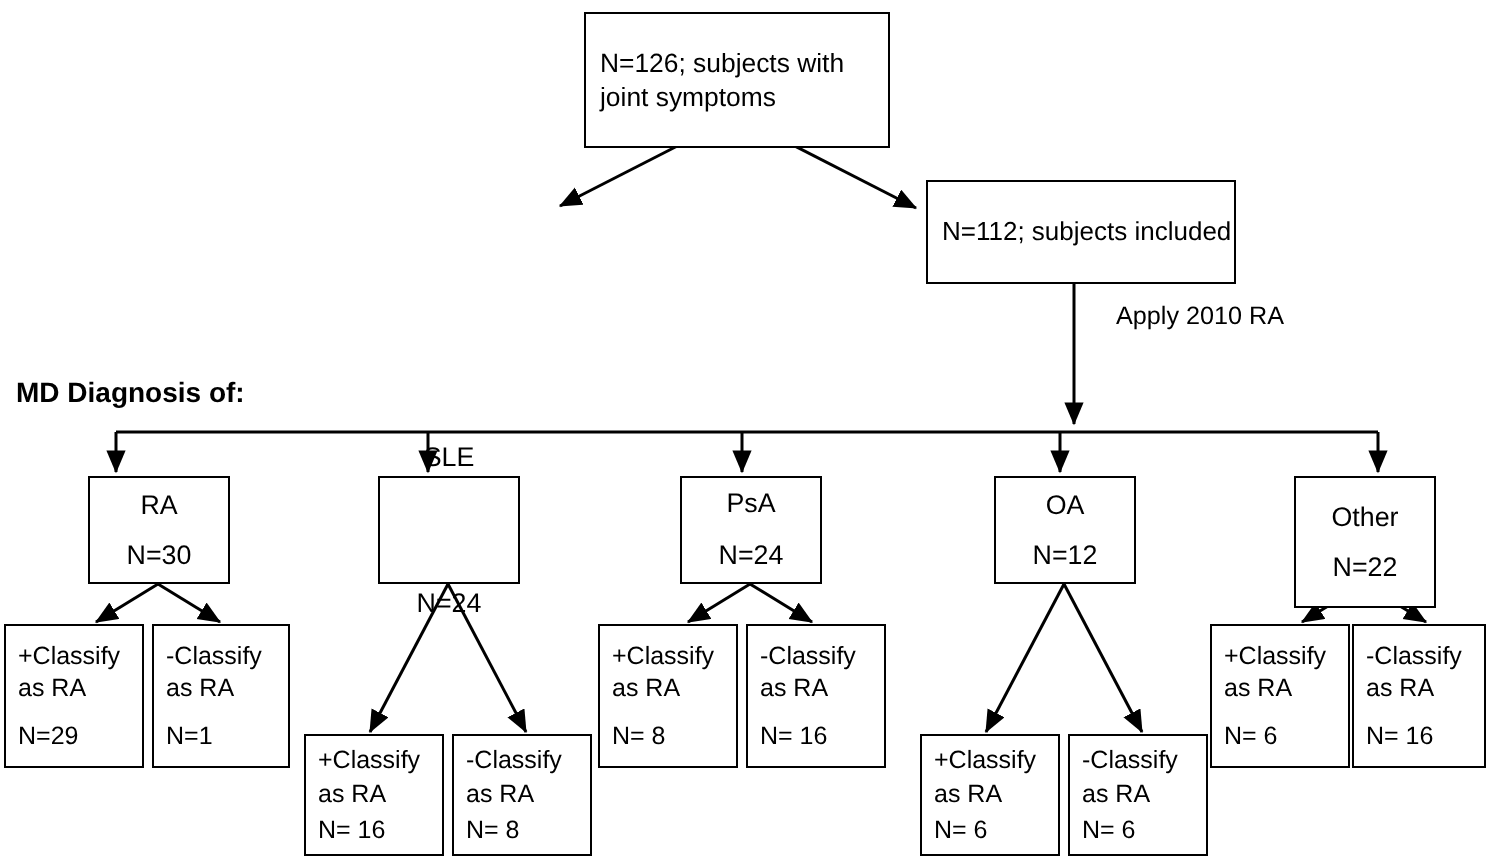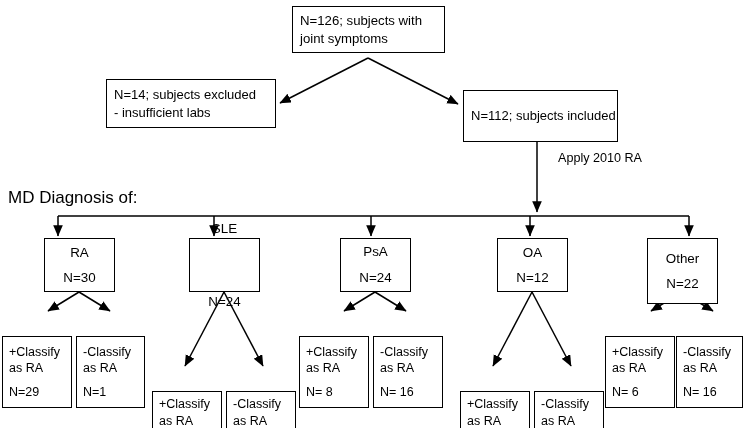--- a/index.html
+++ b/index.html
@@ -26,36 +26,37 @@
     border:1.3px solid #000;
     background:#fff;
     display:flex;
     flex-direction:column;
     justify-content:center;
     padding:4px 7px;
     line-height:1.32;
   }
   .box .ln{display:block;white-space:nowrap;}
   .box.center .ln{text-align:center;}
-  .box.leaf{padding:4px 6px;margin-top:24px;}
+  .box.leaf{padding:4px 6px;}
   .box.leaf .ln{font-size:12.5px;}
   .box.leaf .gap{height:7px;}
   .t15{font-size:13.2px;}
   .t14{font-size:13.0px;}
   .dx{font-size:13.4px;}
   .note{
     position:absolute;
     font-size:12.6px;
     line-height:1.32;
     white-space:nowrap;
   }
   .label{
     position:absolute;
-    font-size:17px;
+    font-size:14px;
     white-space:nowrap;
+    font-weight:bold;
   }
 </style>
 </head>
 <body>
 
 <div id="canvas">
 
   <svg id="wires" viewBox="0 0 744 428">
     <defs>
       <marker id="ah" markerWidth="9" markerHeight="9" refX="7.2" refY="3.2" orient="auto" markerUnits="strokeWidth">
@@ -84,29 +85,25 @@
     <line x1="375" y1="292" x2="344" y2="311" stroke="#000" stroke-width="1.5" marker-end="url(#ah)"></line>
     <line x1="375" y1="292" x2="406" y2="311" stroke="#000" stroke-width="1.5" marker-end="url(#ah)"></line>
 
     <line x1="532" y1="292" x2="493" y2="366" stroke="#000" stroke-width="1.5" marker-end="url(#ah)"></line>
     <line x1="532" y1="292" x2="571" y2="366" stroke="#000" stroke-width="1.5" marker-end="url(#ah)"></line>
 
     <line x1="682" y1="292" x2="651" y2="311" stroke="#000" stroke-width="1.5" marker-end="url(#ah)"></line>
     <line x1="682" y1="292" x2="713" y2="311" stroke="#000" stroke-width="1.5" marker-end="url(#ah)"></line>
   </svg>
 
-  <div class="box" style="left:292px; top:6px; width:153px; height:47px;">
+  <div class="box" style="left:292px; top:6px; width:153px; height:68px;">
     <span class="ln t15">N=126; subjects with</span>
     <span class="ln t15">joint symptoms</span>
   </div>
 
-  <div class="box" style="left:106px; top:79px; width:170px; height:49px;">
-    <span class="ln t14">N=14; subjects excluded</span>
-    <span class="ln t14">- insufficient labs</span>
-  </div>
 
   <div class="box" style="left:463px; top:90px; width:155px; height:52px;">
     <span class="ln t14">N=112; subjects included</span>
   </div>
 
   <div class="note" style="left:558px; top:150px;">
     <span style="display:block">Apply 2010 RA</span>
   </div>
 
   <div class="label" style="left:8px; top:188px;">MD Diagnosis of:</div>

